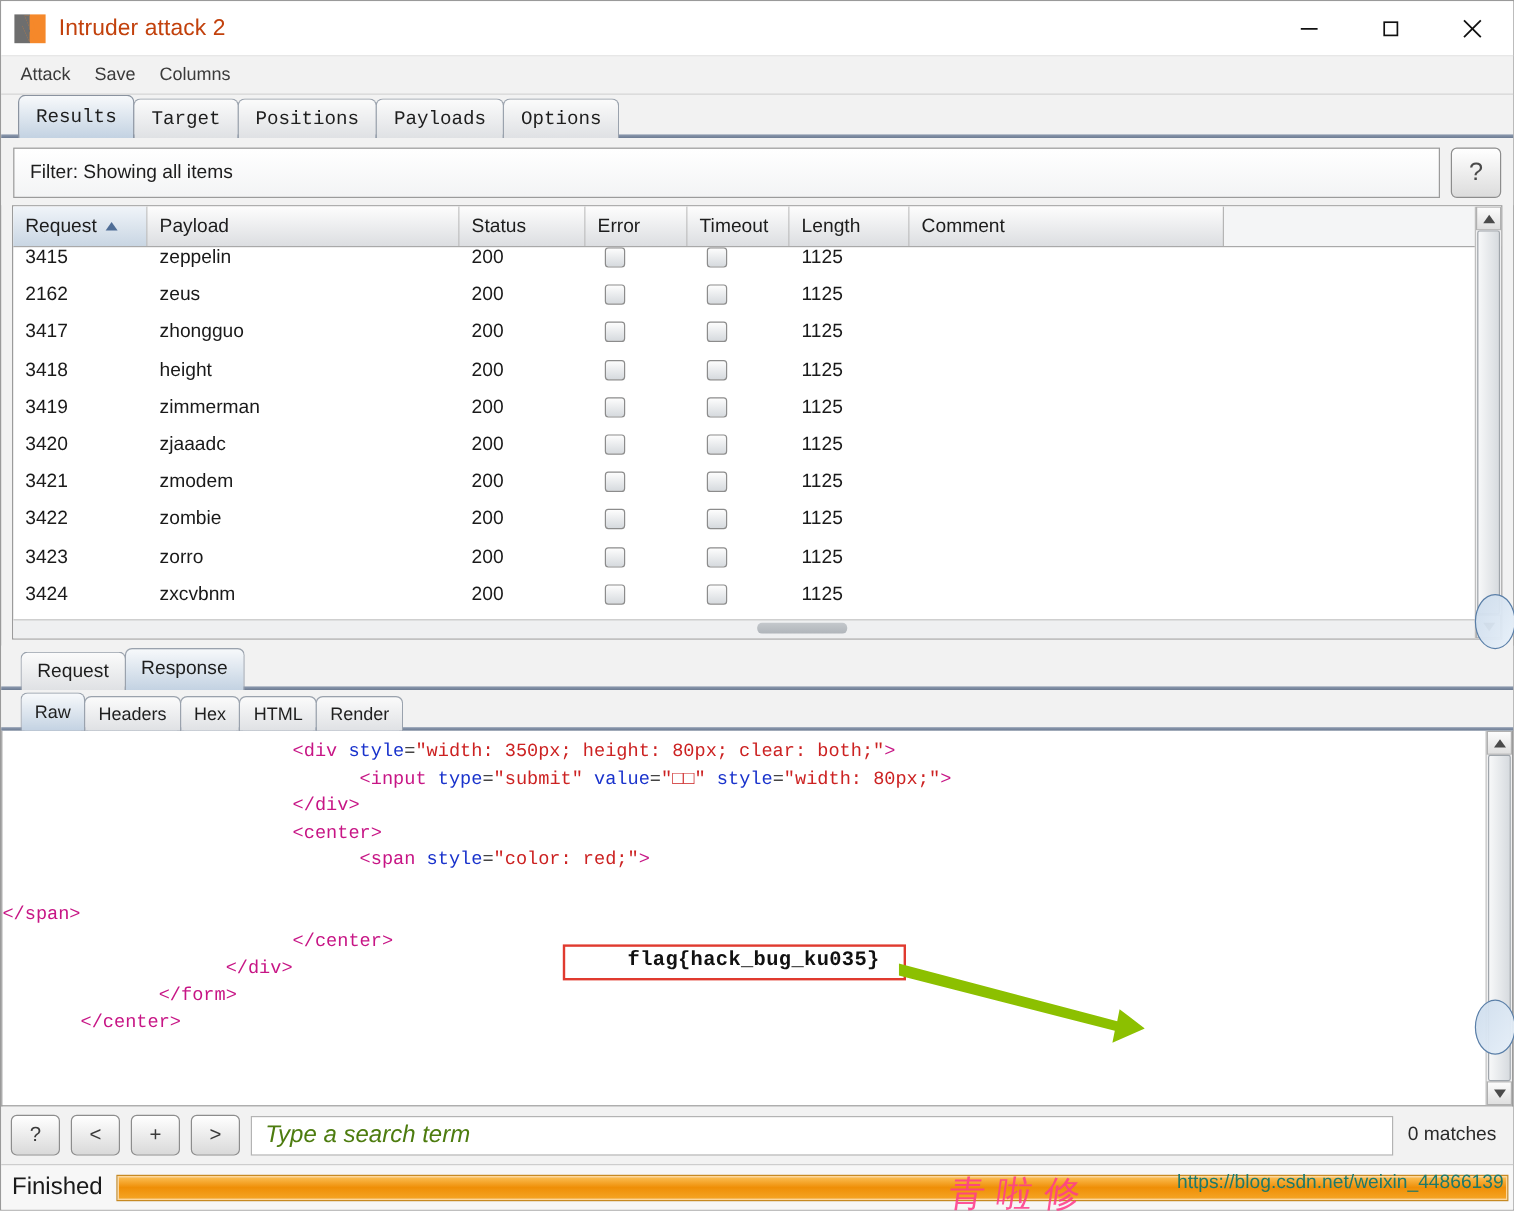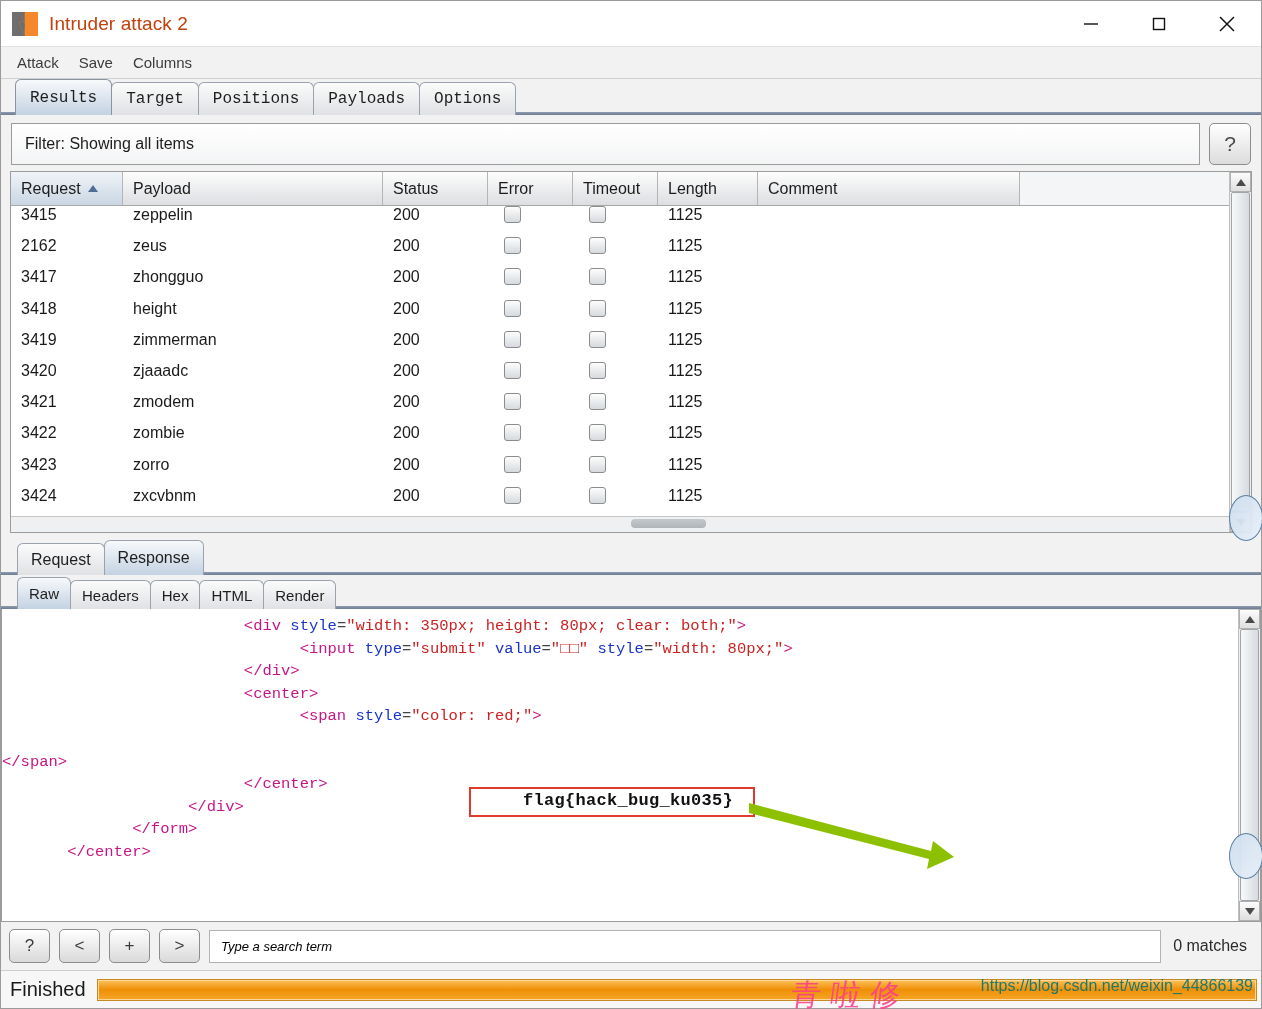--- a/index.html
+++ b/index.html
@@ -355,21 +355,21 @@
     display: flex; align-items: center; justify-content: center;
     font-size: 17px; color: #3a3a3a;
     cursor: default;
   }
   .searchinput {
     flex: 1; height: 33px;
     background: #ffffff;
     border: 1px solid #b3b3b3;
     display: flex; align-items: center;
     padding-left: 11px;
-    font-size: 13px; font-style: italic; color: #000000;
+    font-size: 20px; font-style: italic; color: #4d7c0f;
     margin-right: 12px;
     cursor: text;
   }
   .matches { font-size: 16px; color: #2a2a2a; padding-right: 6px; }
 
   
   .statusbar {
     height: 38px; min-height: 38px;
     background: #f7f7f7;
     border-top: 1px solid #cdcdcd;

